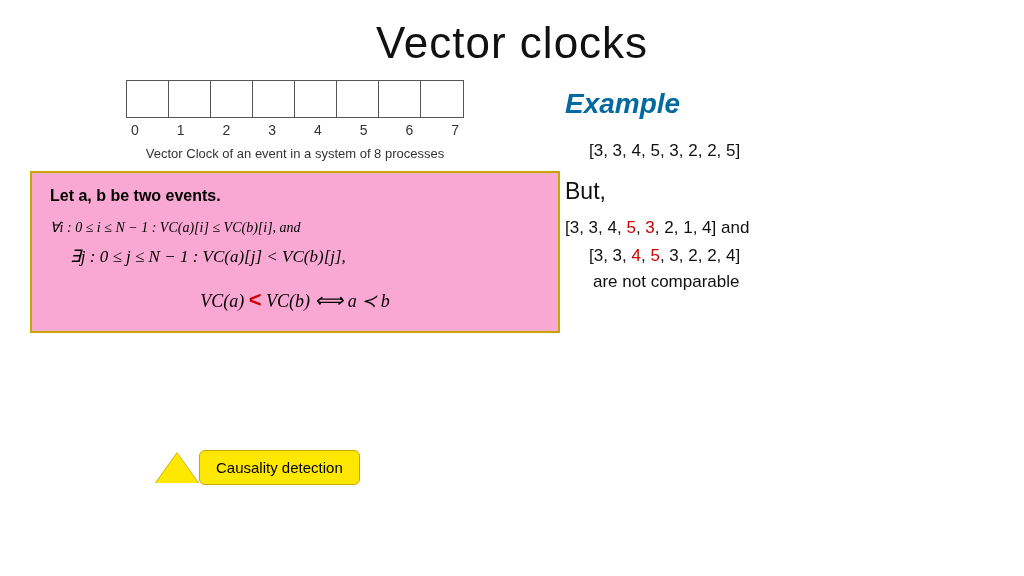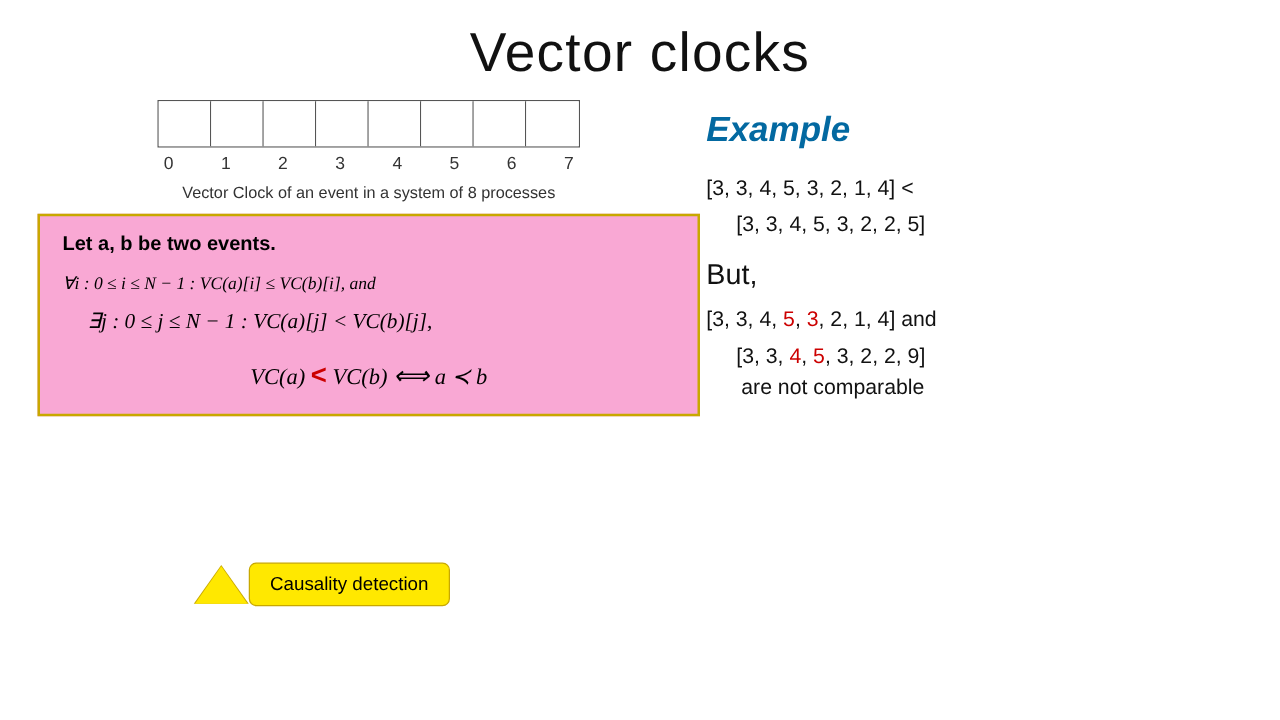--- a/index.html
+++ b/index.html
@@ -267,29 +267,28 @@
                 border-left:21px solid transparent;
                 border-right:21px solid transparent;
                 border-bottom:30px solid #FFE800;"></div>
   </div>
   <div class="causality-box">Causality detection</div>
 </div>
 
 <div class="right-section">
   <div class="example-title">Example</div>
 
-  <div class="example-line">[3, 3, 4, 5, 3, 2, 1, 4] &lt;</div>
   <div class="example-line">
     <span class="indent">[3, 3, 4, 5, 3, 2, 2, 5]</span>
   </div>
 
   <div class="but-line">But,</div>
 
   <div class="example-line">
     <span>[3, 3, 4, </span><span class="red">5</span><span>, </span><span class="red">3</span><span>, 2, 1, 4]  and</span>
   </div>
   <div class="example-line">
     <span class="indent">
-      <span>[3, 3, </span><span class="red">4</span><span>, </span><span class="red">5</span><span>, 3, 2, 2, 9]</span>
+      <span>[3, 3, </span><span class="red">4</span><span>, </span><span class="red">5</span><span>, 3, 2, 2, 4]</span>
     </span>
   </div>
   <div class="not-comparable">are not comparable</div>
 </div>
 
 </body></html>

